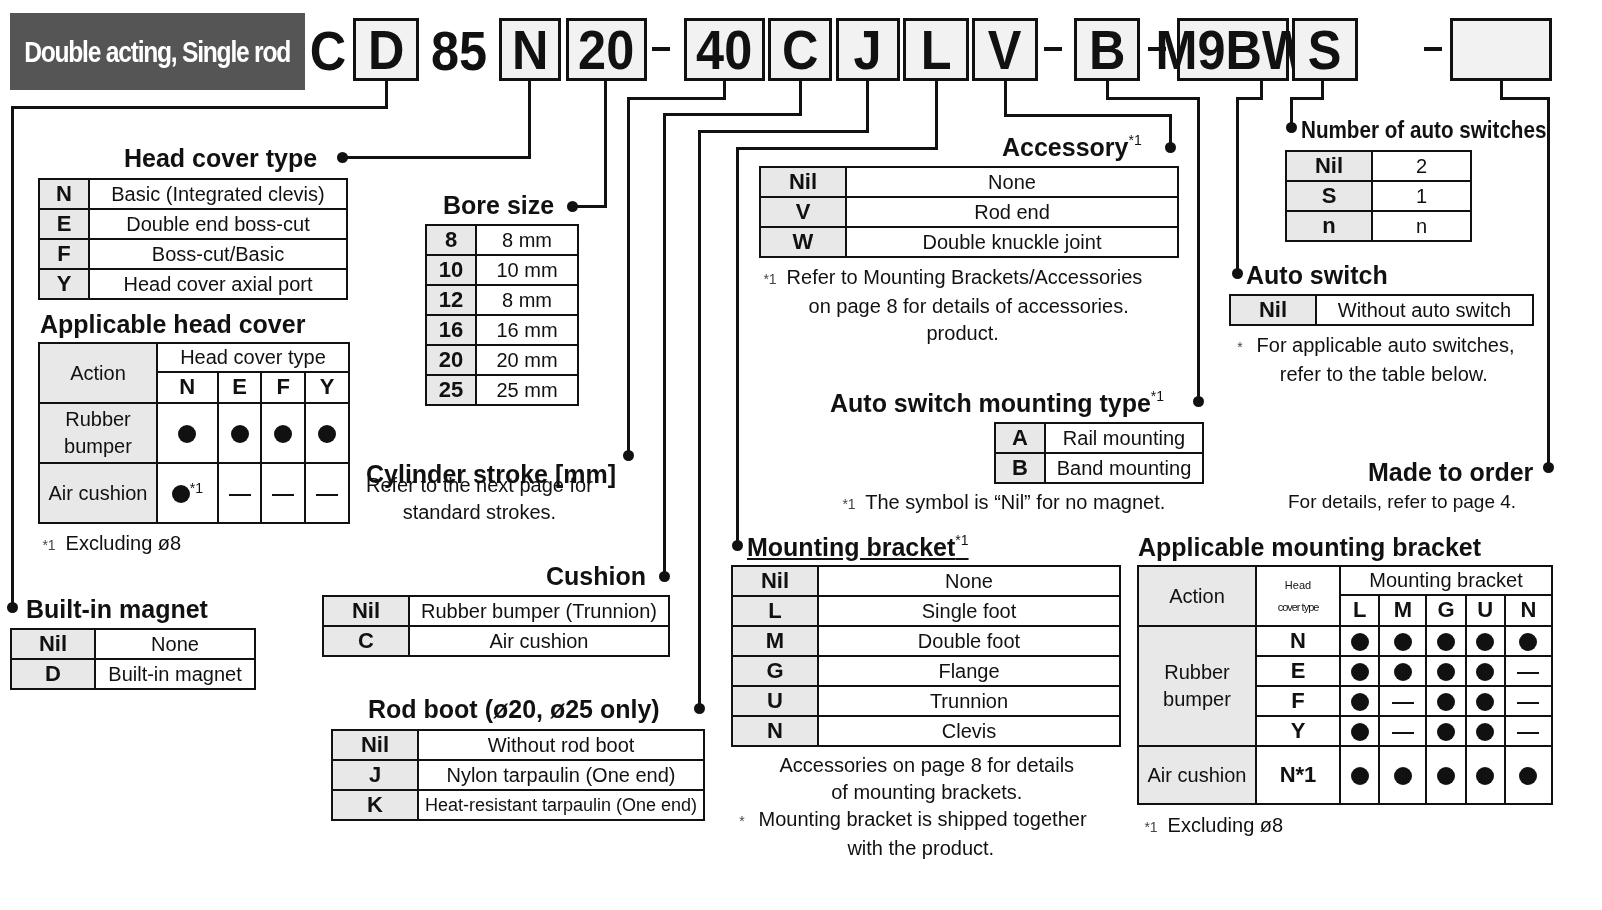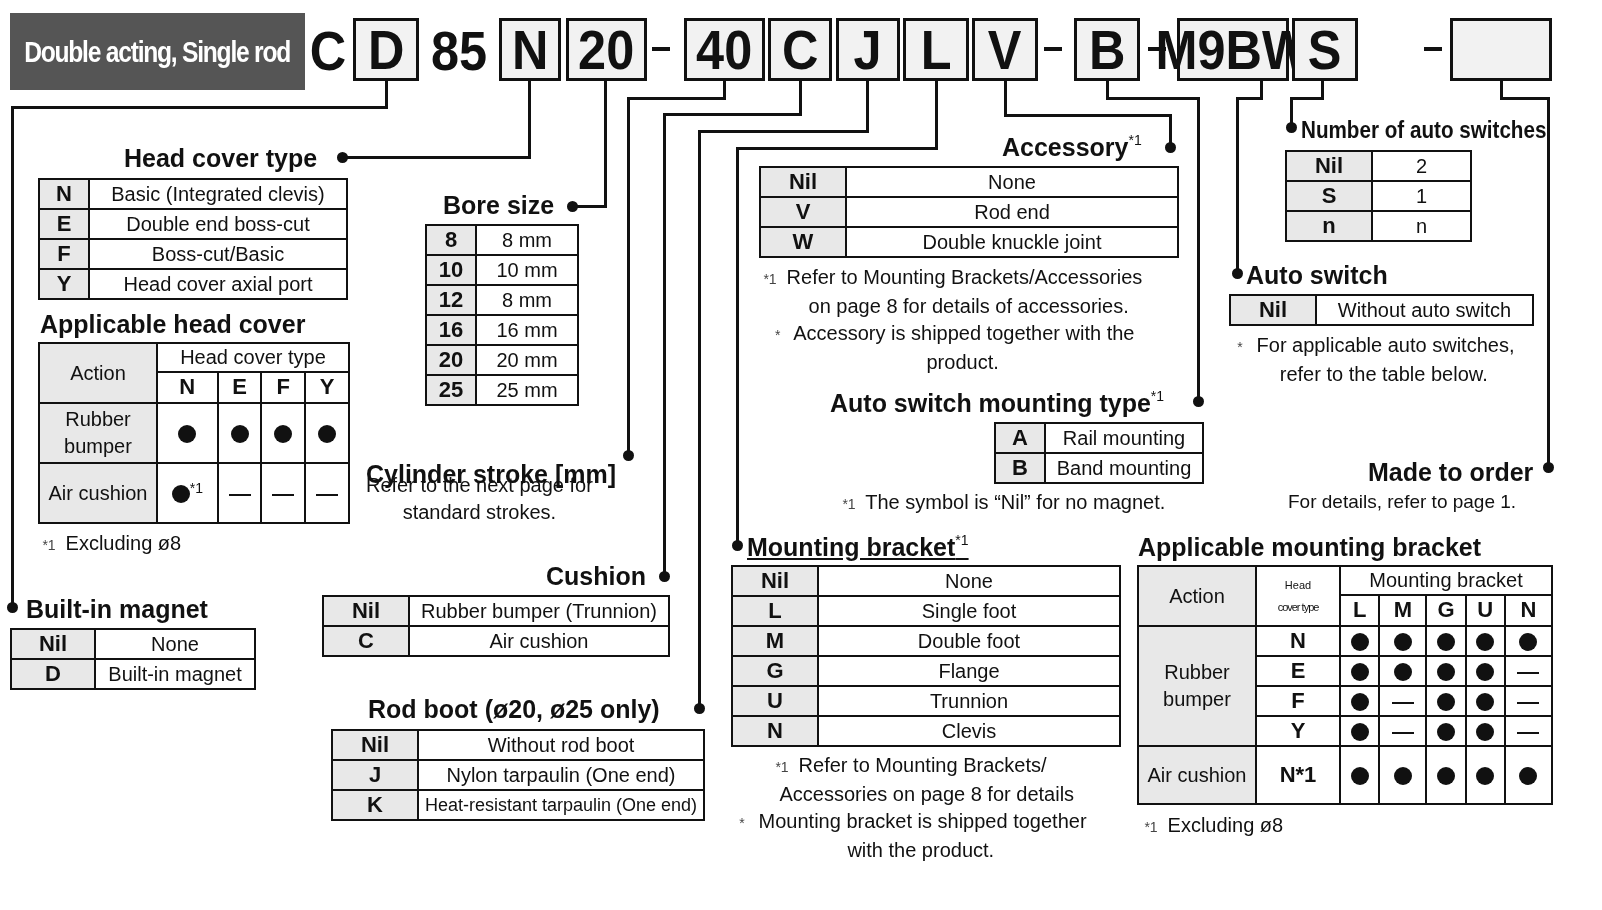--- a/index.html
+++ b/index.html
@@ -287,21 +287,20 @@
       </tr>
   <tr>
         <td class="k">W</td>
         <td>Double knuckle joint</td>
       </tr>
 </tbody>
   </table>
 <div class="abs note" style="left:759px;top:264px;">
   <div><span class="mk">*1</span> <span>Refer to Mounting Brackets/Accessories</span></div>
   <div style="padding-left:36px;">on page 8 for details of accessories.</div>
-  <div><span class="mk">*</span> <span>Accessory is shipped together with the</span></div>
   <div style="padding-left:24px;">product.</div>
 </div>
 
 <div class="abs title" style="left:830px;top:391px;"><span>Auto switch mounting type</span><span class="sup">*1</span></div>
 <table class="t" style="left:994px;top:422px;width:210px;">
   <tbody>
       <tr>
         <td class="k" style="width:48px;">A</td>
         <td>Rail mounting</td>
       </tr>
@@ -336,22 +335,22 @@
         <td class="k">U</td>
         <td>Trunnion</td>
       </tr>
   <tr>
         <td class="k">N</td>
         <td>Clevis</td>
       </tr>
 </tbody>
   </table>
 <div class="abs note" style="left:731px;top:752px;">
-  <div><span class="mk">*1</span> <span>Refer to Mounting Brackets/</span></div>
   <div style="padding-left:36px;">Accessories on page 8 for details</div>
+  <div style="padding-left:36px;">of mounting brackets.</div>
   <div><span class="mk">*</span> <span>Mounting bracket is shipped together</span></div>
   <div style="padding-left:24px;">with the product.</div>
 </div>
 
 <div class="abs title" style="left:1301px;top:118px;font-size:24px;transform:scaleX(0.86);transform-origin:left;">Number of auto switches</div>
 <table class="t" style="left:1285px;top:150px;width:187px;">
   <tbody>
       <tr>
         <td class="k" style="width:84px;">Nil</td>
         <td>2</td>
@@ -375,21 +374,21 @@
         <td>Without auto switch</td>
       </tr>
 </tbody>
   </table>
 <div class="abs note" style="left:1229px;top:332px;">
   <div><span class="mk">*</span> <span>For applicable auto switches,</span></div>
   <div style="padding-left:24px;">refer to the table below.</div>
 </div>
 
 <div class="abs title" style="left:1368px;top:460px;">Made to order</div>
-<div class="abs note" style="left:1288px;top:488px;font-size:19px;">For details, refer to page 1.</div>
+<div class="abs note" style="left:1288px;top:488px;font-size:19px;">For details, refer to page 4.</div>
 
 <div class="abs title" style="left:1138px;top:535px;">Applicable mounting bracket</div>
 <table class="t" style="left:1137px;top:565px;width:416px;">
   <tbody>
       <tr>
         <td rowspan="2" style="background:#e8e8e8;width:116px;height:58px;">Action</td>
       <td rowspan="2" style="width:82px;font-size:11px;line-height:22px;">
           <div>Head</div>
           <div style="letter-spacing:-1px;">cover type</div>
         </td>

